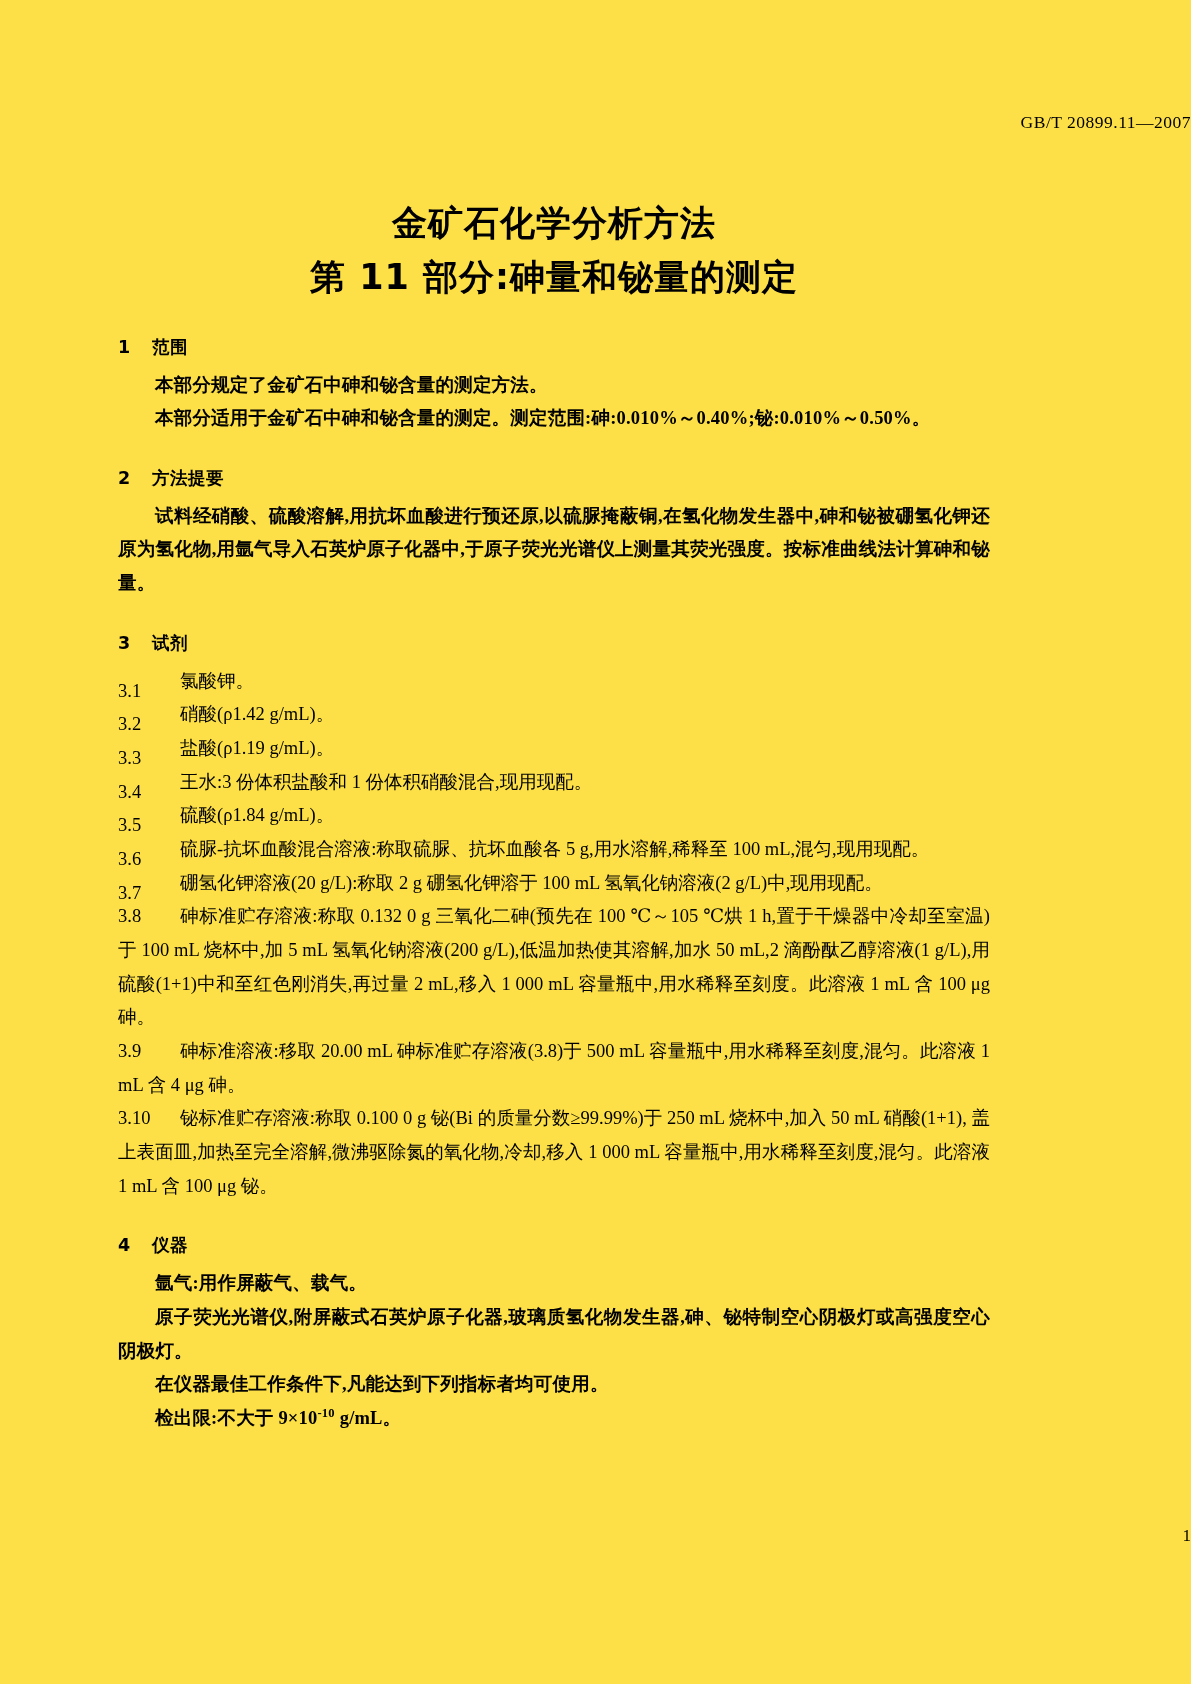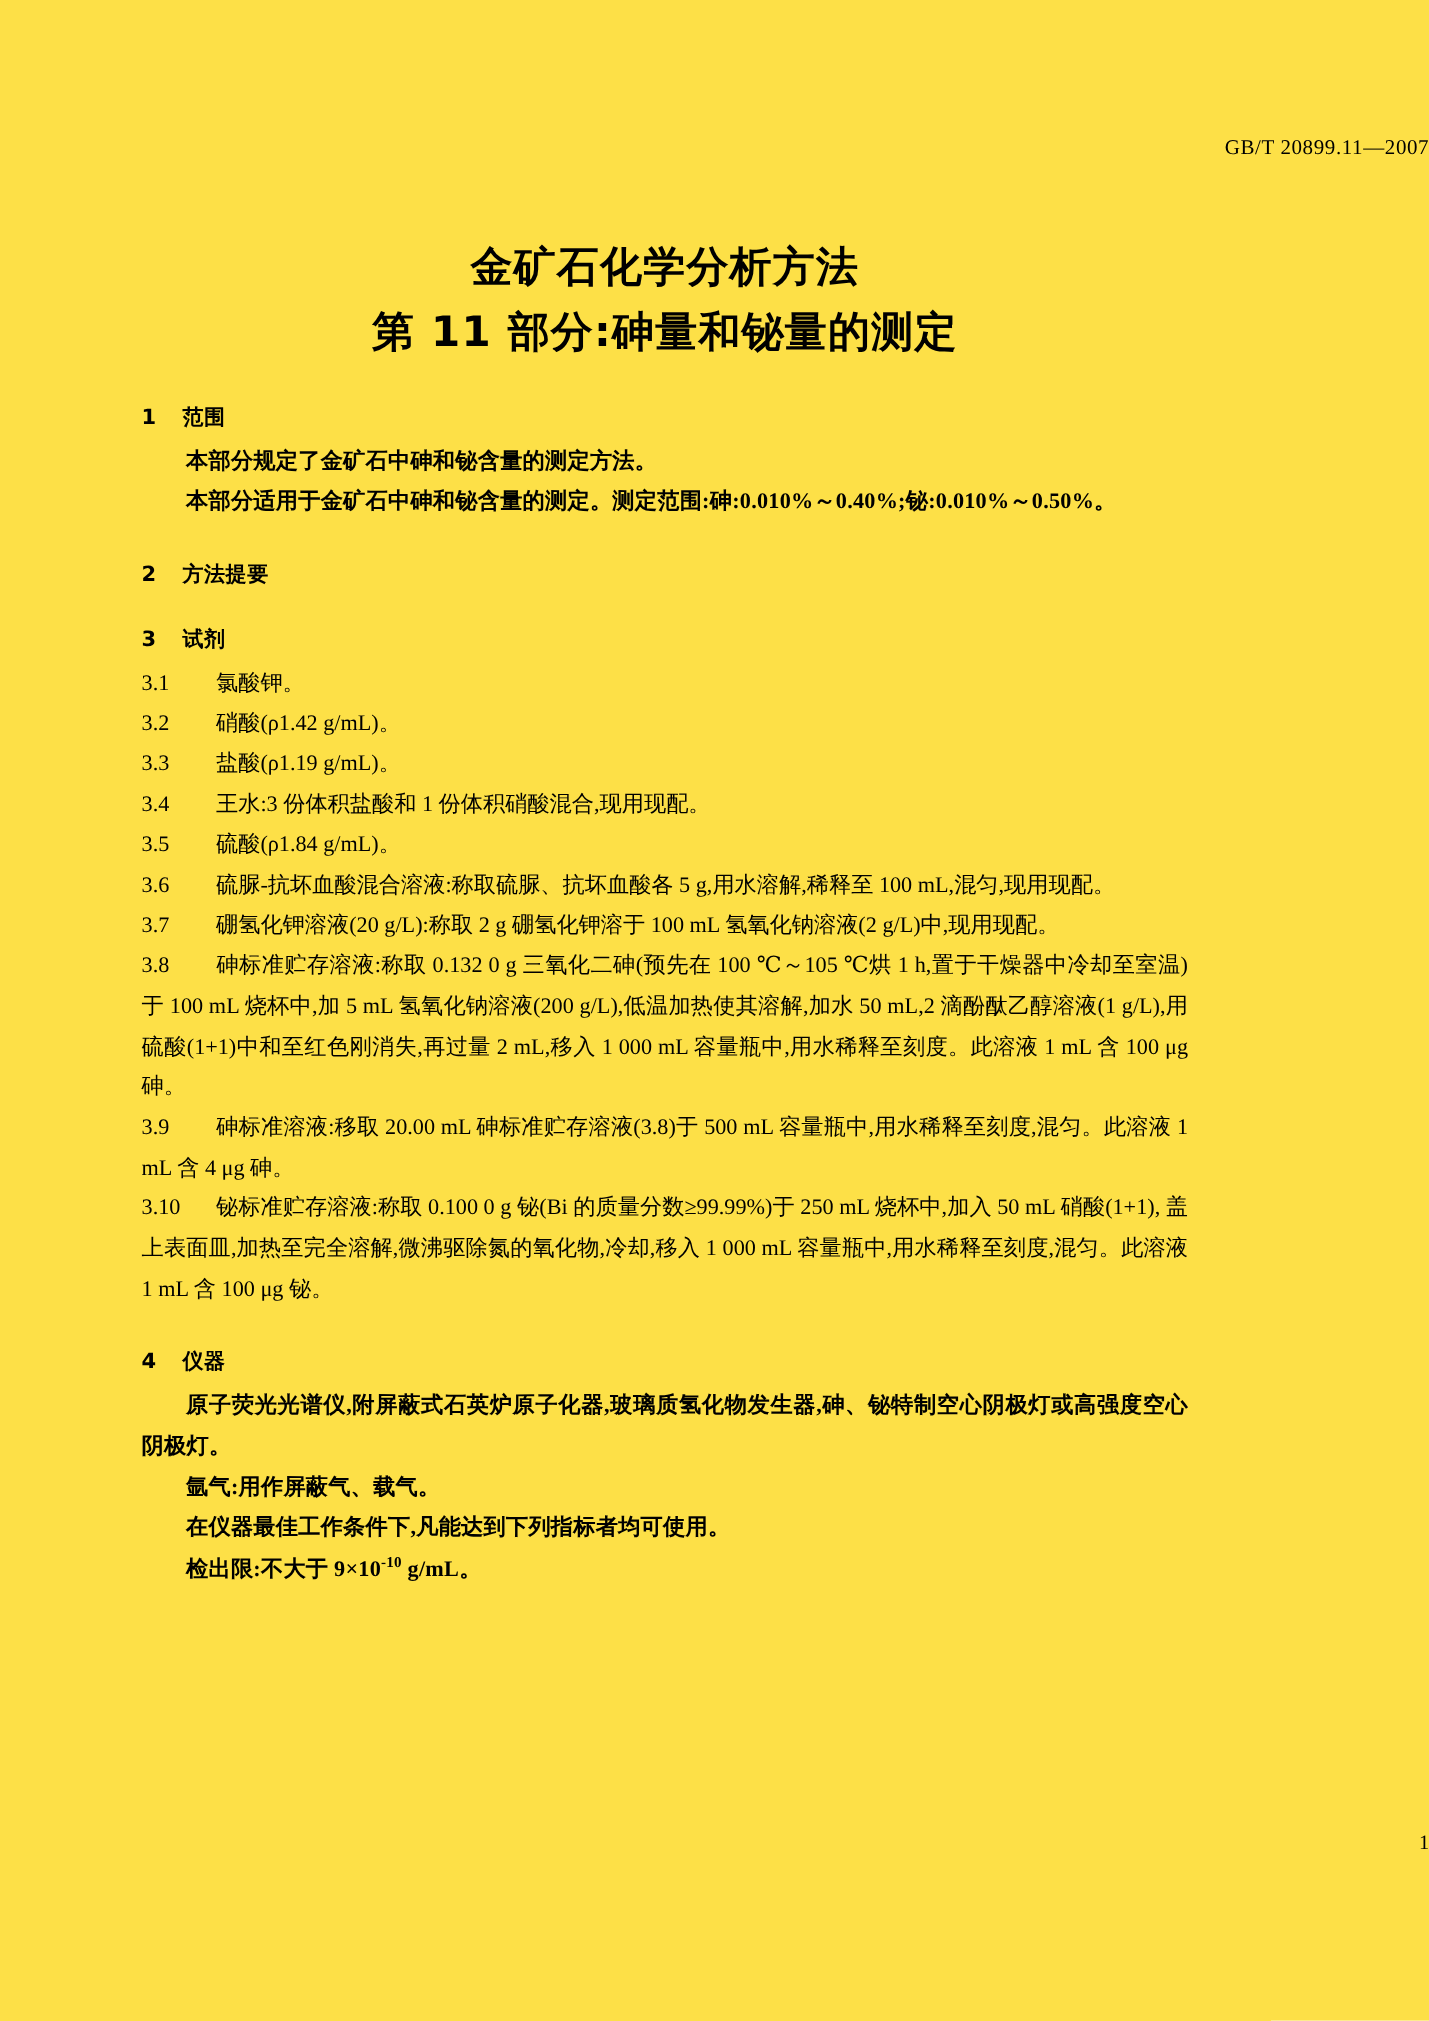--- a/index.html
+++ b/index.html
@@ -76,21 +76,21 @@
     line-height: 1.82;
     text-align: justify;
     text-justify: inter-ideograph;
     margin: 0;
     position: relative;
     padding-left: 62px;
   }
   .item .idx {
     position: absolute;
     left: 0;
-    top: 0;
+    top: 10px;
     font-family: "Liberation Serif", serif;
   }
   .item.tall {
     padding-left: 0;
   }
   .item.tall .idx {
     position: static;
     display: inline-block;
     width: 62px;
   }
@@ -119,20 +119,21 @@
 
     <div class="sec-head">
       <span class="num">1</span><span>范围</span>
     </div>
     <p class="para indent">本部分规定了金矿石中砷和铋含量的测定方法。</p>
     <p class="para indent">本部分适用于金矿石中砷和铋含量的测定。测定范围:砷:0.010%～0.40%;铋:0.010%～0.50%。</p>
 
     <div class="sec-head">
       <span class="num">2</span><span>方法提要</span>
     </div>
+    <p class="para indent">试料经硝酸、硫酸溶解,用抗坏血酸进行预还原,以硫脲掩蔽铜,在氢化物发生器中,砷和铋被硼氢化钾还原为氢化物,用氩气导入石英炉原子化器中,于原子荧光光谱仪上测量其荧光强度。按标准曲线法计算砷和铋量。</p>
 
     <div class="sec-head">
       <span class="num">3</span><span>试剂</span>
     </div>
 
     <p class="item">
       <span class="idx">3.1</span><span>氯酸钾。</span>
     </p>
     <p class="item">
       <span class="idx">3.2</span><span>硝酸(ρ1.42 g/mL)。</span>
@@ -158,22 +159,22 @@
     <p class="item tall">
       <span class="idx">3.9</span><span>砷标准溶液:移取 20.00 mL 砷标准贮存溶液(3.8)于 500 mL 容量瓶中,用水稀释至刻度,混匀。此溶液 1 mL 含 4 μg 砷。</span>
     </p>
     <p class="item tall">
       <span class="idx">3.10</span><span>铋标准贮存溶液:称取 0.100 0 g 铋(Bi 的质量分数≥99.99%)于 250 mL 烧杯中,加入 50 mL 硝酸(1+1), 盖上表面皿,加热至完全溶解,微沸驱除氮的氧化物,冷却,移入 1 000 mL 容量瓶中,用水稀释至刻度,混匀。此溶液 1 mL 含 100 μg 铋。</span>
     </p>
 
     <div class="sec-head">
       <span class="num">4</span><span>仪器</span>
     </div>
+    <p class="para indent">氩气:用作屏蔽气、载气。</p>
     <p class="para indent">原子荧光光谱仪,附屏蔽式石英炉原子化器,玻璃质氢化物发生器,砷、铋特制空心阴极灯或高强度空心阴极灯。</p>
-    <p class="para indent">氩气:用作屏蔽气、载气。</p>
     <p class="para indent">在仪器最佳工作条件下,凡能达到下列指标者均可使用。</p>
     <p class="para indent">
       <span>检出限:不大于 9×10</span><sup>-10</sup><span> g/mL。</span>
     </p>
 
   </div>
 
   <div class="page-num">1</div>
 
 </div>

